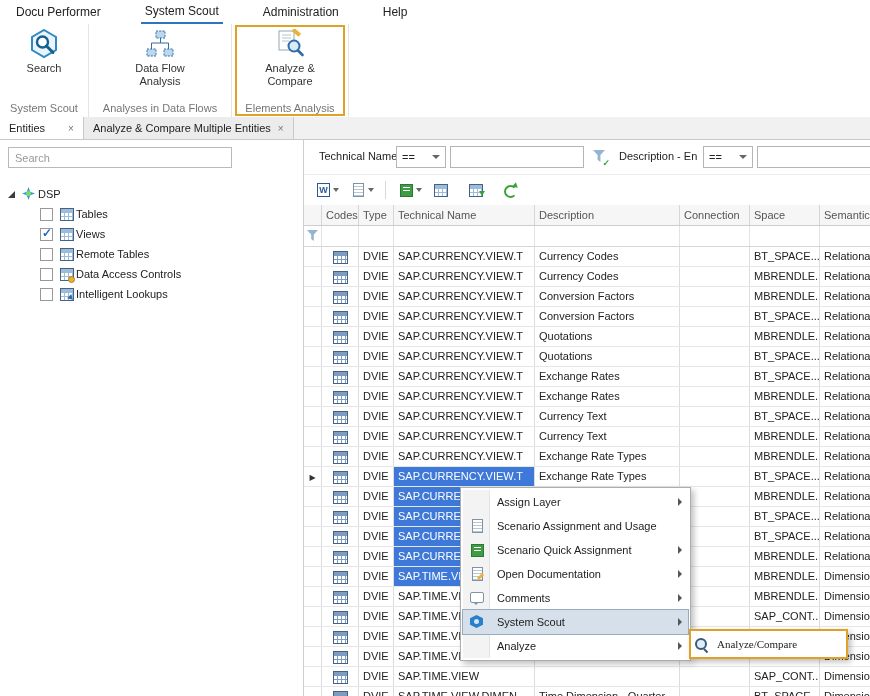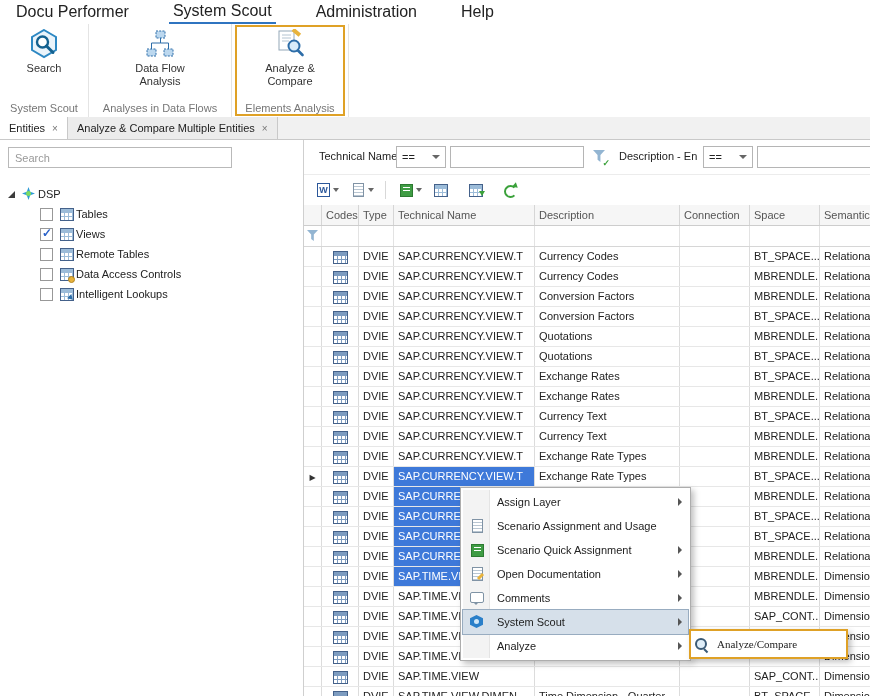--- a/index.html
+++ b/index.html
@@ -2,39 +2,39 @@
 <html><head>
 <meta charset="utf-8">
 <style>
   html,body{margin:0;padding:0;}
   body{width:870px;height:696px;position:relative;overflow:hidden;background:#fff;
        font-family:"Liberation Sans",sans-serif;font-size:11px;color:#222;}
 
   
   .menubar{position:absolute;top:0;left:0;right:0;height:24px;display:flex;gap:36px;
            padding-left:12px;background:#fff;align-items:stretch;}
-  .mtab{display:flex;align-items:center;padding:0 4px;font-size:16px;cursor:pointer;box-sizing:border-box;}
+  .mtab{display:flex;align-items:center;padding:0 4px;font-size:12px;cursor:pointer;box-sizing:border-box;}
   .mtab.active{border-bottom:2px solid #2F74C0;}
 
   
   .ribbon{position:absolute;top:24px;left:0;right:0;height:93px;background:#fff;
           border-bottom:1px solid #d9d9d9;display:flex;}
   .rgroup{position:relative;border-right:1px solid #e4e4e4;display:flex;flex-direction:column;align-items:center;}
   .g1{width:88px;} .g2{width:142px;} .g3{width:116px;}
   .rbtn{margin-top:3px;display:flex;flex-direction:column;align-items:center;cursor:pointer;}
   .ricon{height:34px;display:flex;align-items:center;}
   .rlabel{font-size:11px;text-align:center;width:84px;line-height:13px;margin-top:1px;color:#333;}
   .glabel{position:absolute;bottom:3px;width:100%;text-align:center;color:#767676;font-size:11px;white-space:nowrap;overflow:hidden;}
   .hlbox{position:absolute;left:3px;right:3px;top:1px;bottom:1px;border:2px solid #DFA126;pointer-events:none;}
 
   
   .tabstrip{position:absolute;top:117px;left:0;right:0;height:23px;background:#f1f1f1;
             border-bottom:1px solid #c9c9c9;display:flex;box-sizing:border-box;}
   .dtab{display:flex;align-items:center;padding:0 9px;border-right:1px solid #c9c9c9;background:#ececec;cursor:pointer;}
-  .dtab.active{background:#fff;}
+  .dtab.active{background:#fff;gap:16px;}
   .dclose{margin-left:7px;color:#777;font-size:10px;cursor:pointer;}
 
   
   .sidebar{position:absolute;left:0;top:140px;width:303px;bottom:0;overflow:hidden;background:#fff;}
   .search{position:absolute;left:8px;top:7px;width:224px;height:21px;border:1px solid #b9b9b9;
           padding:0 6px;font-family:inherit;font-size:11px;box-sizing:border-box;color:#333;}
   .search::placeholder{color:#999;}
   .tree{position:absolute;left:0;top:44px;right:0;}
   .tree-row{height:20px;display:flex;align-items:center;cursor:pointer;}
   .tree-row.root{padding-left:8px;}

